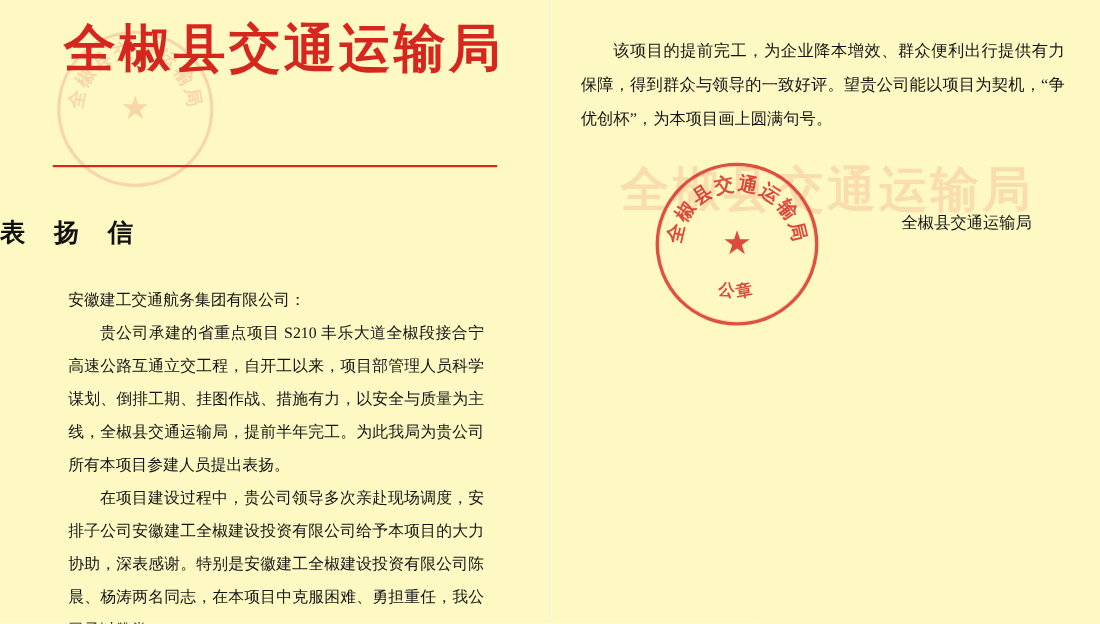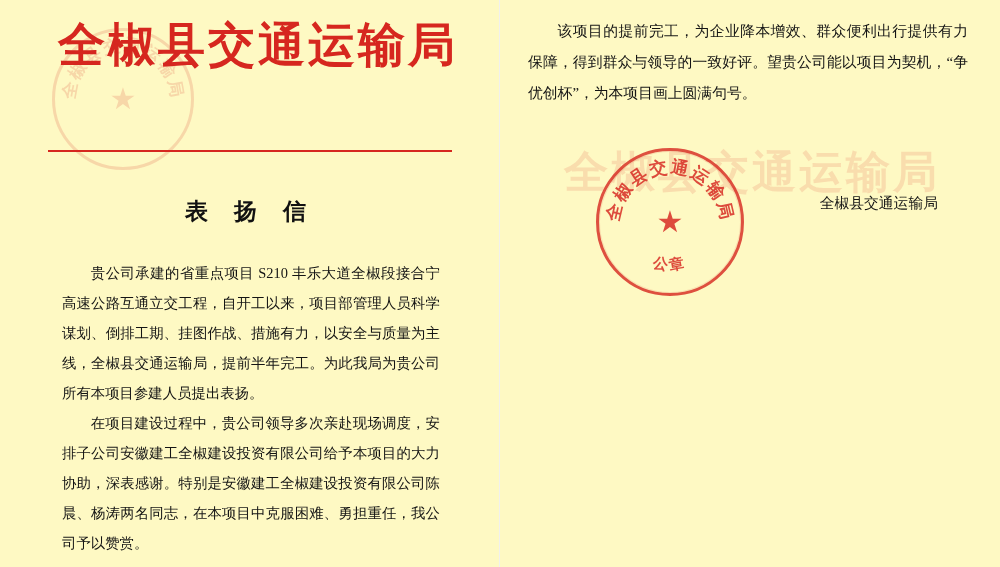--- a/index.html
+++ b/index.html
@@ -51,21 +51,20 @@
     top: 150px;
     width: 404px;
     height: 2px;
     background: #d6271f;
   }
   .doc-title {
     position: absolute;
     left: 0;
     top: 196px;
     width: 500px;
-    text-align: center;
     font-size: 23px;
     font-weight: bold;
     letter-spacing: 9px;
     color: #111;
     font-family: "DejaVu Serif", "Liberation Serif", serif;
   }
   .left-body {
     position: absolute;
     left: 62px;
     top: 258px;
@@ -85,21 +84,21 @@
   
   .right-page {
     position: absolute;
     left: 500px; top: 0;
     width: 500px; height: 567px;
     overflow: hidden;
   }
   .right-body {
     position: absolute;
     left: 28px;
-    top: 16px;
+    top: 32px;
     width: 440px;
     font-size: 14.8px;
     line-height: 31px;
     color: #141414;
     text-align: justify;
   }
   .right-body p { margin: 0; }
 
   .signature {
     position: absolute;
@@ -198,20 +197,21 @@
         </text>
       </svg>
       <span class="seal-star">★</span>
     </div>
 
     <div class="letterhead-rule"></div>
 
     <div class="doc-title">表 扬 信</div>
 
     <div class="left-body">
+      <p>安徽建工交通航务集团有限公司：</p>
       <p class="indent">贵公司承建的省重点项目 S210 丰乐大道全椒段接合宁高速公路互通立交工程，自开工以来，项目部管理人员科学谋划、倒排工期、挂图作战、措施有力，以安全与质量为主线，全椒县交通运输局，提前半年完工。为此我局为贵公司所有本项目参建人员提出表扬。</p>
       <p class="indent">在项目建设过程中，贵公司领导多次亲赴现场调度，安排子公司安徽建工全椒建设投资有限公司给予本项目的大力协助，深表感谢。特别是安徽建工全椒建设投资有限公司陈晨、杨涛两名同志，在本项目中克服困难、勇担重任，我公司予以赞赏。</p>
     </div>
   </div>
 
   <div class="page-divider"></div>
 
   <div class="right-page">
 
     <div class="right-body">

